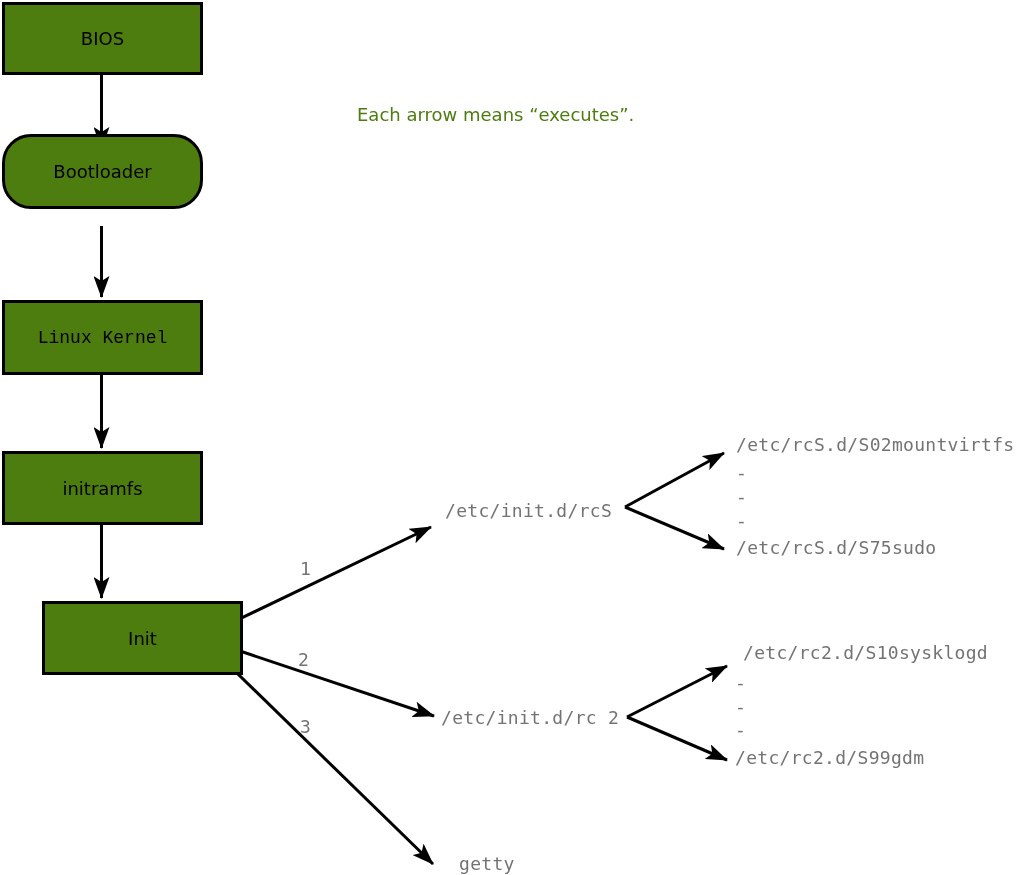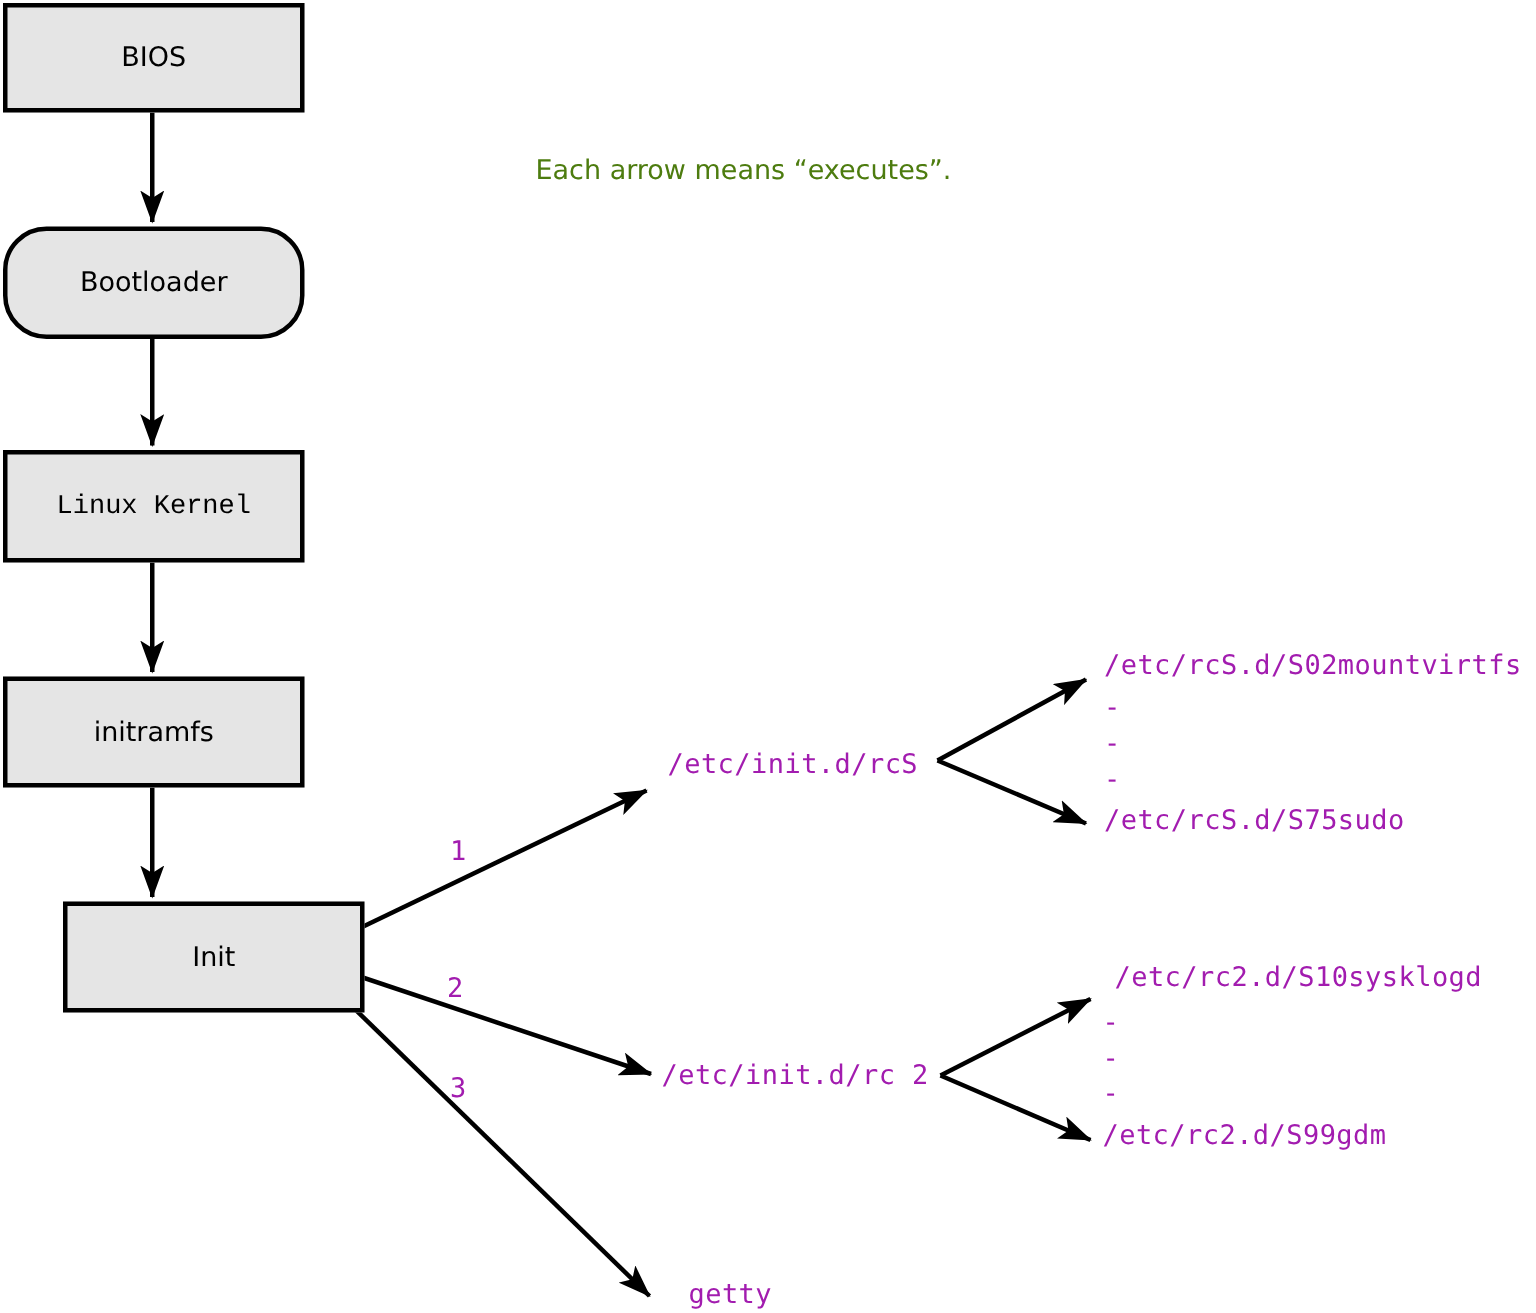--- a/index.html
+++ b/index.html
@@ -21,49 +21,49 @@
     left: 0;
     top: 0;
     width: 1024px;
     height: 875px;
   }
   .box {
     position: absolute;
     left: 2px;
     width: 195px;
     border: 3px solid #000000;
-    background: #e5e5e5;
+    background: #4d7c0f;
     display: flex;
     align-items: center;
     justify-content: center;
     font-family: "DejaVu Sans", "Liberation Sans", sans-serif;
     font-size: 18px;
     color: #000000;
   }
   .box-bios       { top: 2px;   height: 67px; }
-  .box-bootloader { top: 151px; height: 69px; border-radius: 29px; }
+  .box-bootloader { top: 134px; height: 69px; border-radius: 29px; }
   .box-kernel     { top: 300px; height: 69px; font-family: Liberation Mono, monospace; }
   .box-initramfs  { top: 451px; height: 68px; text-align: center; }
   .box-init       { top: 601px; height: 68px; margin-left: 40px; }
   .note {
     position: absolute;
     left: 357px;
     top: 114px;
     transform: translateY(-50%);
     font-family: "DejaVu Sans", "Liberation Sans", sans-serif;
     font-size: 18px;
     color: #4d7c0f;
     white-space: pre;
   }
   .mono {
     position: absolute;
     transform: translateY(-50%);
     font-family: "DejaVu Sans Mono", "Liberation Mono", monospace;
     font-size: 18px;
-    color: #a21caf;
+    color: #737373;
     white-space: pre;
     letter-spacing: 0.3px;
   }
 </style>
 </head>
 <body>
 
 <div class="canvas">
 
   <svg class="arrows" viewBox="0 0 1024 875" xmlns="http://www.w3.org/2000/svg">

